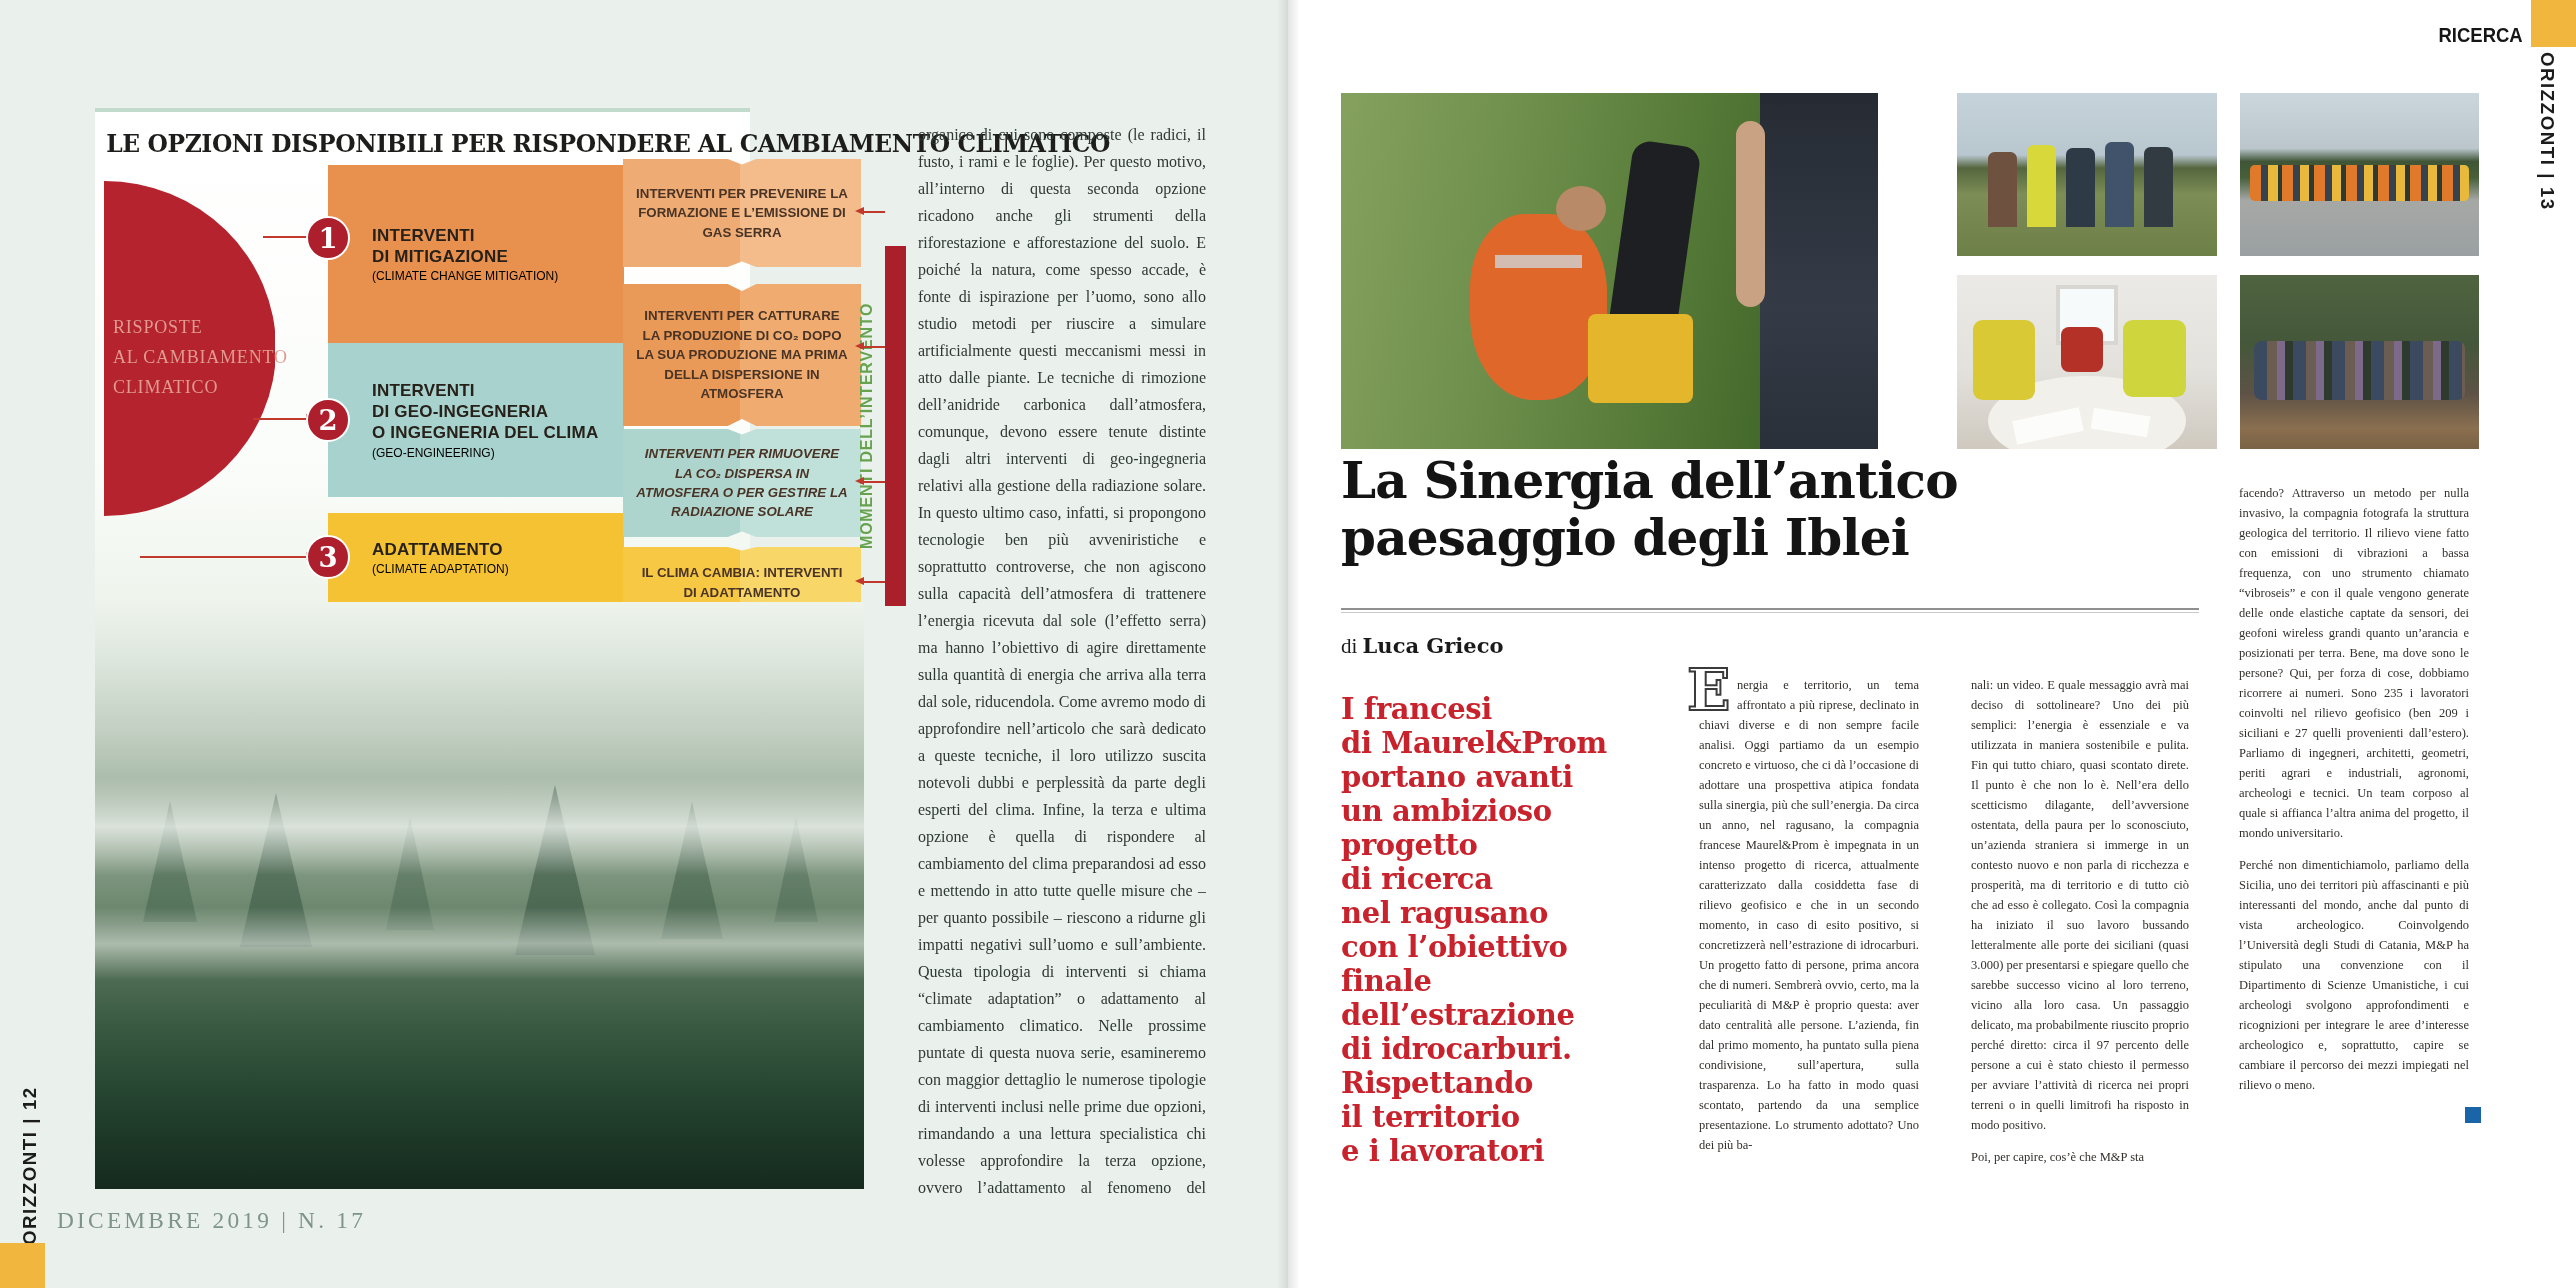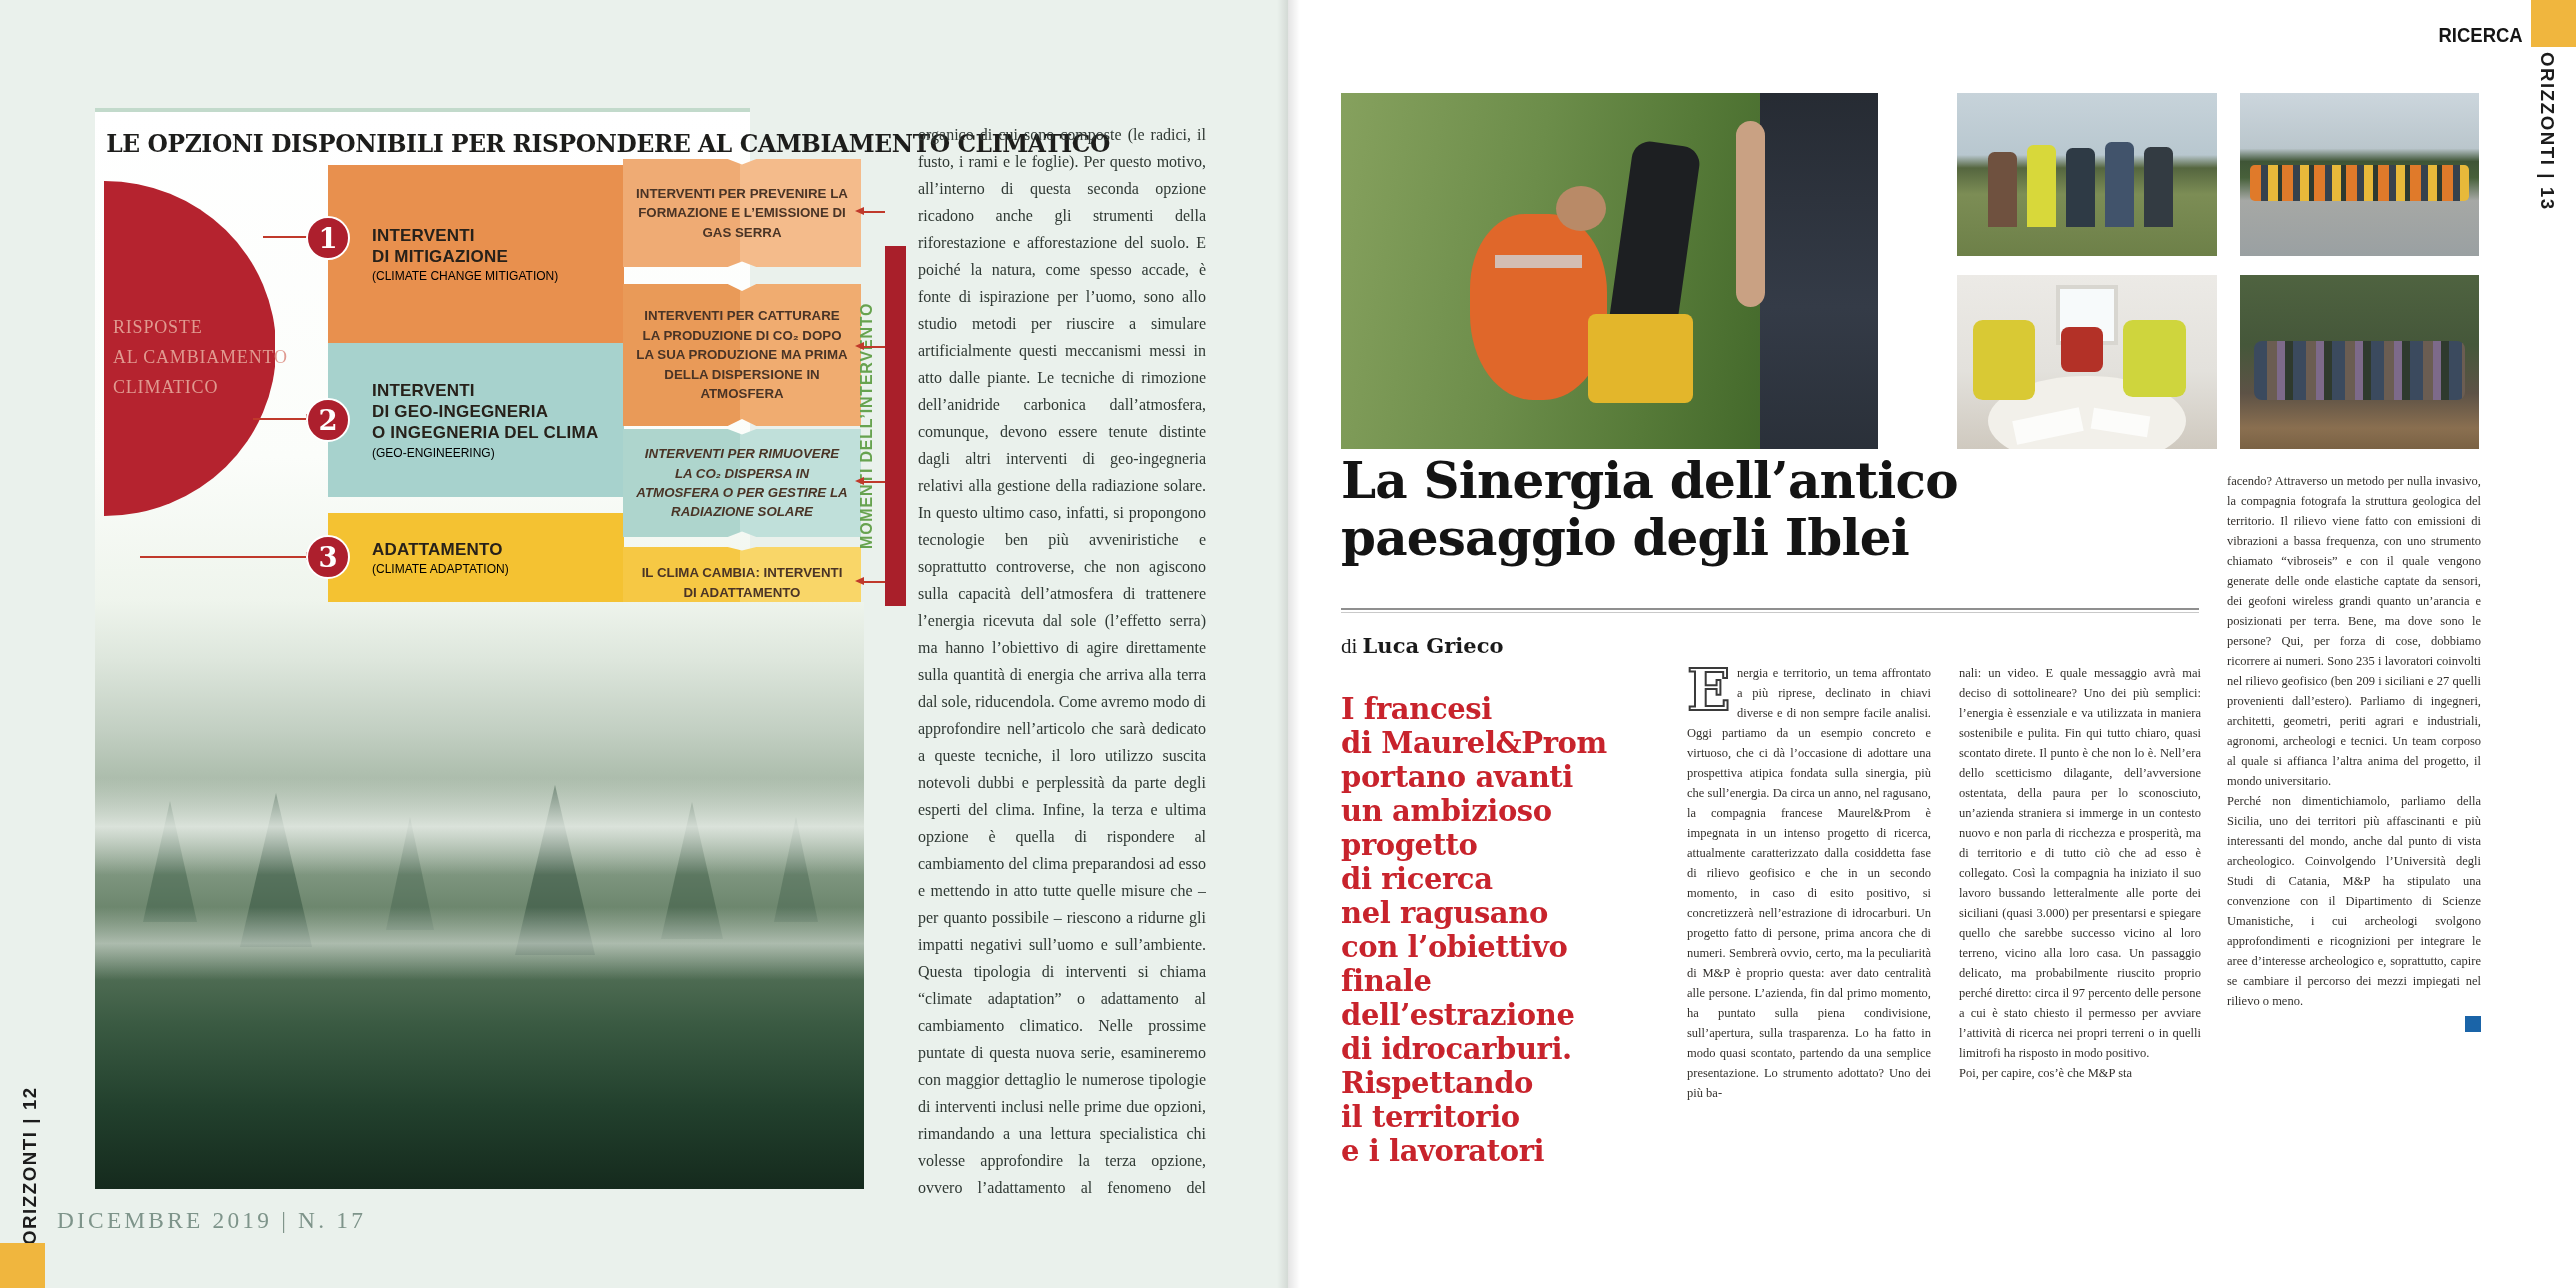--- a/index.html
+++ b/index.html
@@ -100,21 +100,21 @@
         border-radius:8px;}
   .headline{position:absolute;left:53px;top:452px;width:905px;font-family:"DejaVu Serif",serif;
         font-weight:bold;font-size:50px;line-height:57px;color:#141414;letter-spacing:-0.8px;white-space:pre-line;}
   .head-rule{position:absolute;left:53px;top:608px;width:858px;height:4.8px;
         border-top:2.4px solid #8f8f8f;border-bottom:1.6px solid #c9c9c9;box-sizing:border-box;}
   .byline{position:absolute;left:53px;top:633px;font-size:21px;color:#1a1a1a;}
   .byline b{font-family:"DejaVu Serif",serif;}
   .standfirst{position:absolute;left:53px;top:692px;width:283px;font-family:"DejaVu Serif",serif;
         font-weight:bold;font-size:29px;line-height:34px;color:#c8232c;white-space:pre-line;letter-spacing:-0.4px;}
   .bodycol{position:absolute;font-size:12.5px;line-height:20px;text-align:justify;color:#33302c;overflow:hidden;}
-  .bodycol p{margin:0;}
+  .bodycol p{margin:12px;}
   .col-a{left:399px;top:663px;width:244px;height:546px;}
   .col-b{left:671px;top:663px;width:242px;height:546px;}
   .col-c{left:939px;top:471px;width:254px;height:738px;}
   .dropcap{float:left;font-family:"DejaVu Serif",serif;font-weight:bold;font-size:57px;line-height:47px;
         padding:3.2px 6.5px 0 0;color:#3a3a3a;-webkit-text-fill-color:#ffffff;-webkit-text-stroke:2px #3a3a3a;}
 </style>
 </head>
 <body>
 
 <div class="spread">

